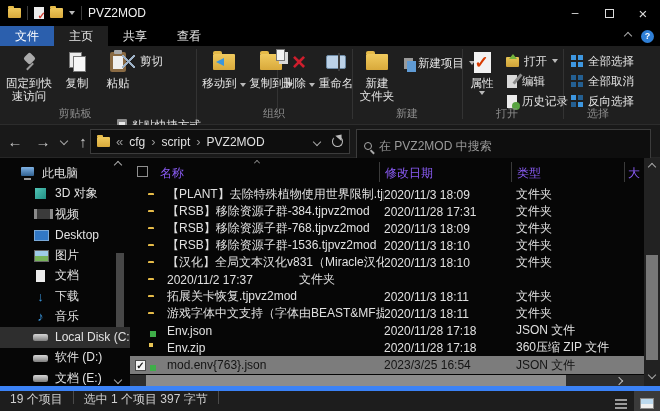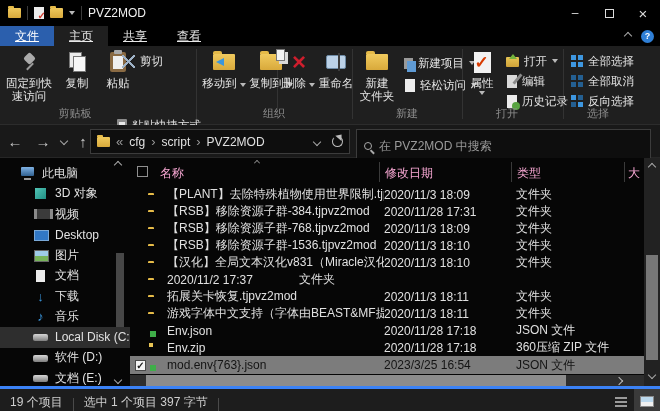--- a/index.html
+++ b/index.html
@@ -23,21 +23,21 @@
   .mini-page{ width:10px; height:12px; background:#ececec; position:relative; }
   .mini-page .chk{ position:absolute; right:-2px; bottom:-2px; color:#d0382b; font-size:10px; font-weight:bold; line-height:10px; }
   .chev{ display:inline-block; width:6px; height:6px; border-right:1.5px solid #a8a8a8; border-bottom:1.5px solid #a8a8a8; }
   .chev.down{ transform:rotate(45deg); }
   .chev.up{ transform:rotate(-135deg); }
   .chev.left{ transform:rotate(135deg); }
   .chev.right{ transform:rotate(-45deg); }
   .caret{ display:inline-block; width:0; height:0; border-left:3px solid transparent; border-right:3px solid transparent; border-top:4px solid #b9b9b9; }
   
   .tabrow{ position:absolute; top:26px; left:0; right:0; height:20px; background:#000; display:flex; align-items:stretch; }
-  .tab{ padding:0 15px; display:flex; align-items:center; color:#e8e8e8;text-decoration:underline; }
+  .tab{ padding:0 15px; display:flex; align-items:center; color:#e8e8e8; }
   .tab.file{ background:#2b5fad; color:#fff; }
   .tab.active{ background:#1f1f1f; }
   .tabrow-right{ position:absolute; right:6px; top:26px; height:20px; display:flex; align-items:center; gap:10px; }
   .help-circle{ width:13px; height:13px; border-radius:50%; background:#2f7fd6; color:#fff; font-size:9px; font-weight:bold; display:flex; align-items:center; justify-content:center; }
   
   .ribbon{ position:absolute; top:46px; left:0; right:0; height:79px; background:#1f1f1f; border-bottom:1px solid #2c2c2c; }
   .rdiv{ position:absolute; top:3px; bottom:5px; width:1px; background:#333; }
   .rgroup{ position:absolute; top:0; bottom:0; }
   .glabel{ position:absolute; bottom:3px; text-align:center; color:#8d8d8d; font-size:11px; }
   .rbtn-lg{ position:absolute; top:3px; height:60px; display:flex; flex-direction:column; align-items:center; text-align:center; font-size:11.5px; line-height:13px; color:#e4e4e4; }
@@ -113,21 +113,21 @@
   .sic-3d::before{ content:''; position:absolute; left:2px; top:1px; width:11px; height:11px; background:linear-gradient(135deg,#52c5b6,#1f8f84); }
   .sic-desktop::before{ content:''; position:absolute; left:1px; top:2px; width:13px; height:9px; background:#3178c6; border:1px solid #7aa9d8; }
   .sic-video::before{ content:''; position:absolute; left:1px; top:2px; width:13px; height:10px; background:#3b3b3b; border-left:3px solid #8a8a8a; border-right:3px solid #8a8a8a; }
   .sic-pictures::before{ content:''; position:absolute; left:1px; top:2px; width:13px; height:10px; background:linear-gradient(#9ecbe8 55%,#77b35a 55%); border:1px solid #666; }
   .sic-documents::before{ content:''; position:absolute; left:3px; top:1px; width:9px; height:12px; background:#ececec; }
   .sic-downloads{ color:#3a96dd; font-weight:bold; font-size:13px; }
   .sic-music{ color:#3a96dd; font-size:13px; }
   .sic-disk::before{ content:''; position:absolute; left:0; top:4px; width:15px; height:7px; background:linear-gradient(#d6d6d6,#7e7e7e); border-radius:2px; }
   
   .flist{ position:absolute; left:130px; top:0; right:16px; bottom:0; }
-  .fheader{ position:absolute; left:0; top:2px; right:0; height:24px; color:#f9a8d4; }
+  .fheader{ position:absolute; left:0; top:2px; right:0; height:24px; color:#8b5cf6; }
   .fheader .hname{ position:absolute; left:30px; top:5px; }
   .fheader .hsort{ position:absolute; left:124px; top:0px; }
   .fheader .hdate{ position:absolute; left:255px; top:5px; }
   .fheader .htype{ position:absolute; left:387px; top:5px; }
   .fheader .hsize{ position:absolute; left:498px; top:5px; }
   .hsep{ position:absolute; top:2px; height:20px; width:1px; background:#3a3a3a; }
   .hcb{ position:absolute; left:7px; top:6px; width:11px; height:11px; border:1px solid #8f8f8f; }
   .frows{ position:absolute; left:0; top:28px; right:0; }
   .frow{ height:17px; display:flex; align-items:center; color:#e0e0e0; white-space:nowrap; }
   .frow.sel{ height:18px; background:#7c7c7c; color:#141414; }
@@ -147,21 +147,21 @@
   
   .vscroll{ position:absolute; right:0; top:0; width:16px; bottom:0; background:#222; }
   .vthumb{ position:absolute; left:2px; right:2px; top:97px; height:105px; background:#777; }
   .v-up{ position:absolute; left:5px; top:6px; }
   .v-down{ position:absolute; left:5px; bottom:8px; }
   .hscroll{ position:absolute; left:130px; right:16px; bottom:0; height:11px; background:#2e2e2e; }
   .hthumb{ position:absolute; left:16px; top:0; width:420px; height:11px; background:#8c8c8c; }
   .h-left{ position:absolute; left:5px; top:3px; }
   .h-right{ position:absolute; right:22px; top:3px; }
   
-  .statusbar{ position:absolute; left:0; right:0; bottom:0; height:25px; background:#1d1d1d; border-top:3px solid #3b82f6; display:flex; align-items:flex-end; color:#cfcfcf; }
+  .statusbar{ position:absolute; left:0; right:0; bottom:0; height:25px; background:#1d1d1d; border-top:5px solid #3b82f6; display:flex; align-items:flex-start; color:#cfcfcf; }
   .statusbar .stext{ margin-left:10px; }
   .ssep{ width:1px; height:13px; background:#4a4a4a; margin:0 10px; }
   .viewbtns{ position:absolute; right:0; top:0; height:25px; display:flex; }
   .viewbtn{ width:26px; height:25px; display:flex; align-items:center; justify-content:center; }
   .viewbtn.active{ background:#3a3a3a; }
   .ic-details{ width:12px; height:10px; background:repeating-linear-gradient(#9a9a9a 0 2px, transparent 2px 4px); }
   .ic-thumbs{ width:14px; height:11px; background:linear-gradient(#bcd9ee 55%,#f0f0f0 55%); border:1px solid #8a8a8a; }
 </style>
 </head>
 <body>
@@ -273,25 +273,20 @@
       <div class="rbtn-lg" style="left:4px;width:42px;">
         <span class="ico">
             <span class="fold-lg"></span>
           </span>
         <span>新建</span>
         <span>文件夹</span>
       </div>
       <div class="rbtn-sm" style="left:52px;top:8px;">
         <span class="sm-ico sm-pages"></span>
         <span>新建项目</span>
-          <span class="caret"></span>
-      </div>
-      <div class="rbtn-sm" style="left:52px;top:30px;">
-        <span class="sm-ico sm-page"></span>
-        <span>轻松访问</span>
           <span class="caret"></span>
       </div>
       <div class="glabel" style="left:0;right:0;">新建</div>
     </div>
 
     <div class="rgroup" style="left:462px;width:101px;">
       <div class="rbtn-lg" style="left:2px;width:36px;">
         <span class="ico">
             <span class="ic-page-lg">
               <span class="bigchk">✓</span>

